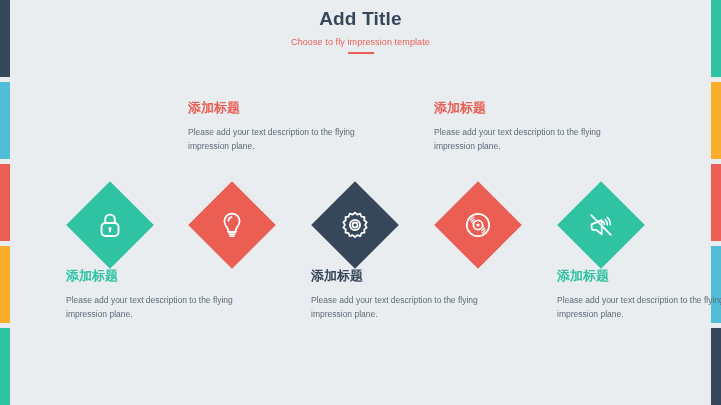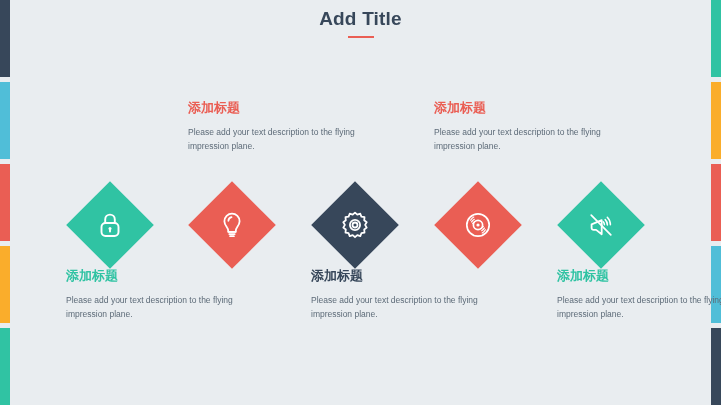--- a/index.html
+++ b/index.html
@@ -127,20 +127,21 @@
 <div class="edge-strip right">
   <div class="edge-seg" style="background: rgb(48, 195, 163);"></div>
   <div class="edge-seg" style="background: rgb(250, 173, 43);"></div>
   <div class="edge-seg" style="background: rgb(234, 94, 84);"></div>
   <div class="edge-seg" style="background: rgb(80, 190, 216);"></div>
   <div class="edge-seg" style="background: rgb(55, 71, 90);"></div>
 </div>
 
 <div class="header">
   <div class="title" style="color: rgb(55, 71, 90);">Add Title</div>
+  <div class="subtitle" style="color: rgb(234, 94, 84);">Choose to fly impression template</div>
   <div class="title-rule" style="background: rgb(234, 94, 84);"></div>
 </div>
 
 <div class="diamond-row">
 
   <div class="node" style="left:66px;">
     <div class="diamond" style="background: rgb(48, 195, 163);"></div>
     <div class="glyph">
       <svg viewBox="0 0 34 34" fill="none" stroke="#ffffff" stroke-width="1.9" stroke-linecap="round" stroke-linejoin="round">
         <rect x="8.5" y="15" width="17" height="13" rx="4"></rect>

